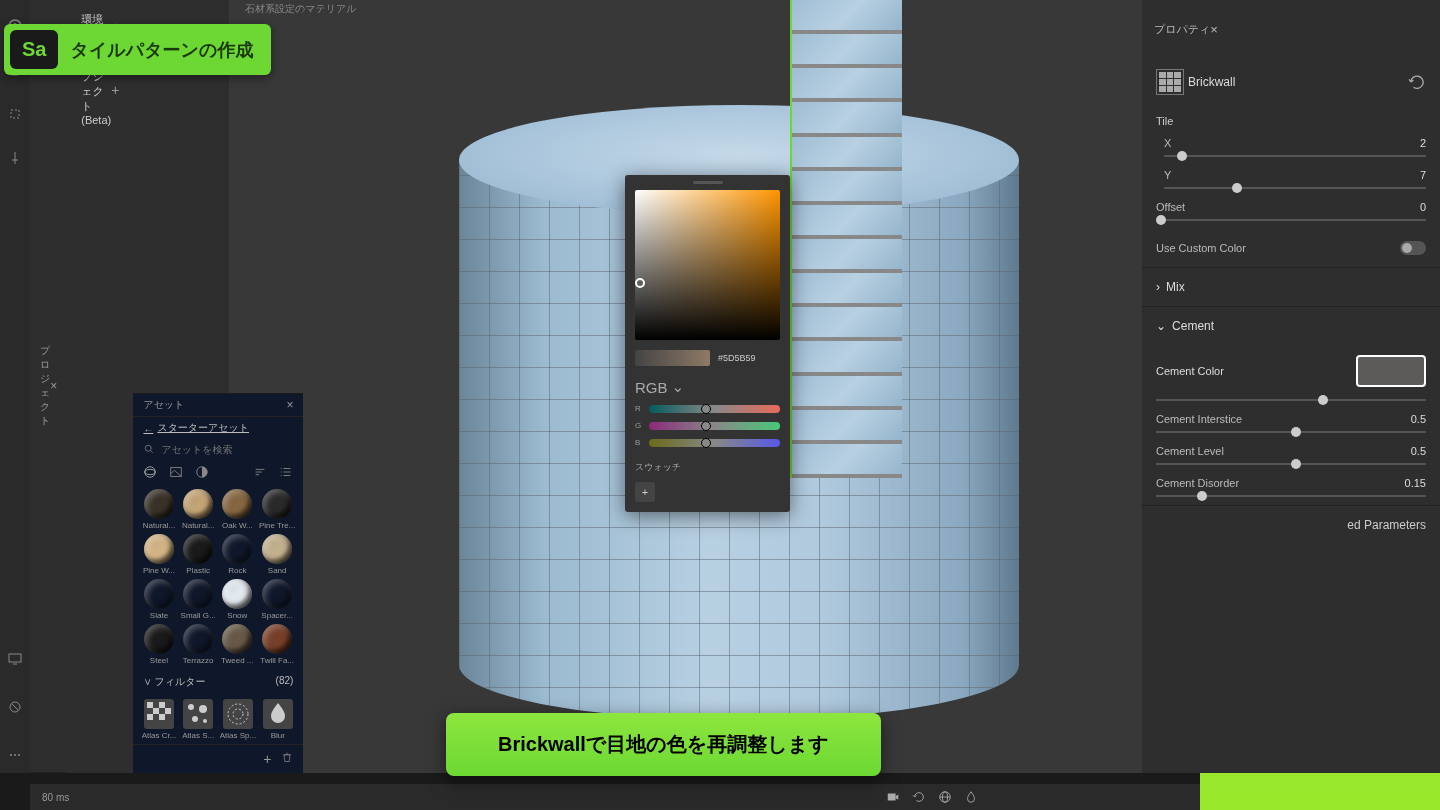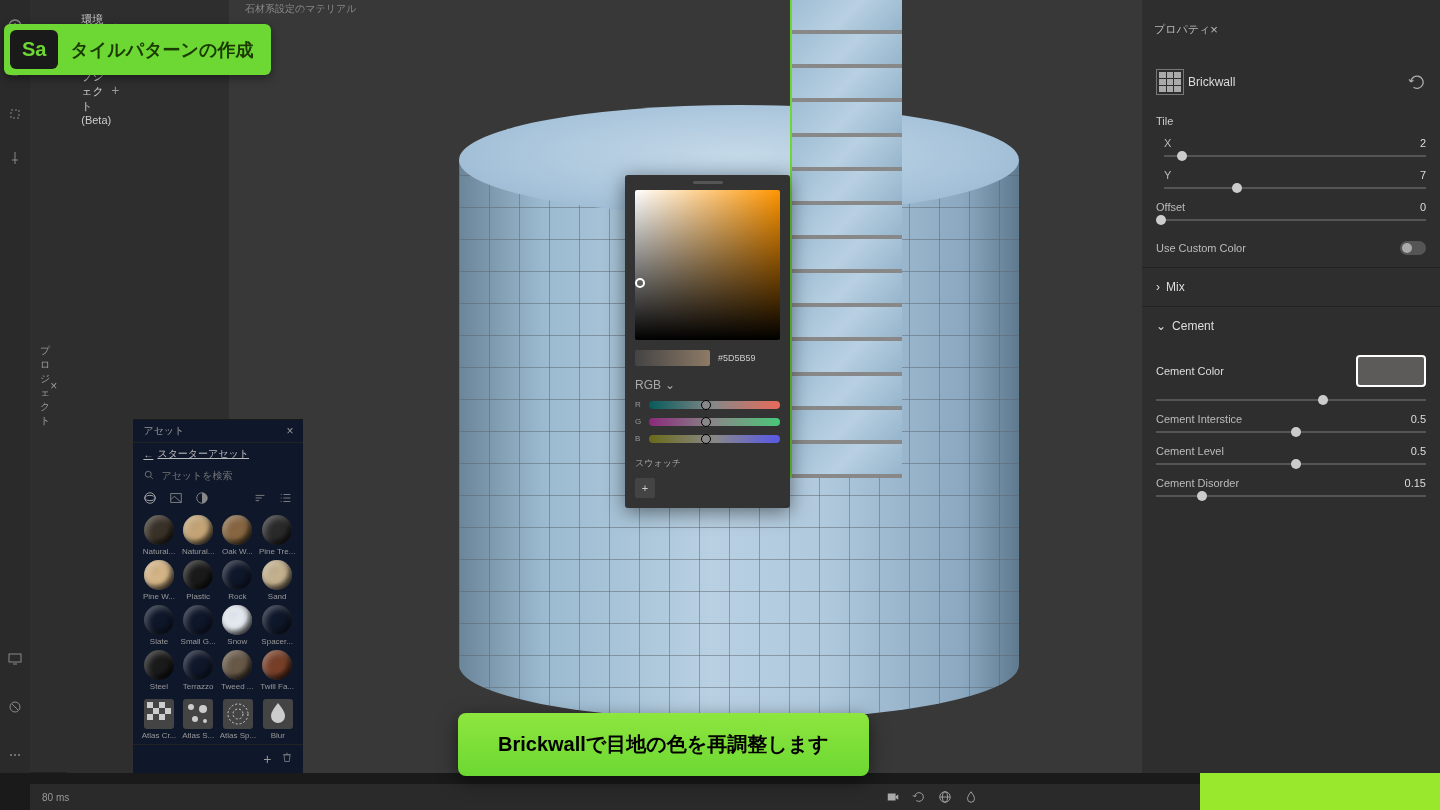--- a/index.html
+++ b/index.html
@@ -33,21 +33,21 @@
 .cyl-top { width: 560px; height: 110px; border-radius: 50%; background: radial-gradient(ellipse at 50% 45%, #c5d9e8 0%, #a8c4db 60%, #8fb0ca 100%); position: absolute; top: 0; }
 .cyl-body { width: 560px; height: 560px; position: absolute; top: 55px; border-radius: 0 0 280px 280px / 0 0 55px 55px; background: linear-gradient(90deg, #6b8599 0%, #9bbad0 15%, #b8d0e2 45%, #b0c9dd 65%, #8aa8c0 90%, #5f7a8f 100%); overflow: hidden; }
 .cyl-grid { position: absolute; inset: 0; background-image: repeating-linear-gradient(0deg, rgba(90,100,110,.5) 0 1px, transparent 1px 32px), repeating-linear-gradient(90deg, rgba(90,100,110,.5) 0 1px, transparent 1px 30px); }
 .picker { position: absolute; left: 625px; top: 175px; width: 165px; background: #333; border-radius: 3px; padding: 10px; z-index: 5; box-shadow: 0 4px 20px rgba(0,0,0,.5); }
 .picker-handle { width: 30px; height: 3px; background: #555; margin: -4px auto 6px; border-radius: 2px; }
 .picker-area { width: 145px; height: 150px; background: linear-gradient(to top, #000 0%, transparent 100%), linear-gradient(to right, #fff 0%, #ff9500 100%); position: relative; border-radius: 2px; }
 .picker-cursor { position: absolute; width: 10px; height: 10px; border: 2px solid #fff; border-radius: 50%; left: 0px; top: 88px; }
 .picker-hex { display: flex; align-items: center; gap: 8px; margin-top: 10px; }
 .hex-grad { width: 75px; height: 16px; background: linear-gradient(90deg, #444 0%, #8e7a66 100%); border-radius: 2px; }
 .hex-val { font-size: 9px; color: #ccc; }
-.picker-mode { font-size: 12px; color: #aaa; margin-top: 12px; display: flex; align-items: center; gap: 4px; }
+.picker-mode { font-size: 15px; color: #aaa; margin-top: 12px; display: flex; align-items: center; gap: 4px; }
 .rgb-slider { display: flex; align-items: center; gap: 6px; margin-top: 8px; }
 .rgb-label { font-size: 8px; color: #999; width: 8px; }
 .rgb-track { flex: 1; height: 8px; border-radius: 4px; position: relative; }
 .rgb-thumb { position: absolute; width: 10px; height: 10px; border: 1px solid #000; background: #888; border-radius: 50%; top: -1px; left: 40%; }
 .swatch-label { font-size: 9px; color: #aaa; margin-top: 14px; }
 .swatch-add { width: 20px; height: 20px; background: #444; display: flex; align-items: center; justify-content: center; margin-top: 8px; border-radius: 2px; color: #ccc; cursor: pointer; }
 .tile-strip { position: absolute; left: 790px; top: 0; width: 112px; height: 478px; z-index: 3; display: flex; flex-direction: column; border-left: 2px solid #6dd833; }
 .tile-cell { flex: 1; background: linear-gradient(135deg, #9fbdd4 0%, #b8d0e2 50%, #95b5cc 100%); border-bottom: 4px solid #888; }
 .properties { width: 298px; background: #2e2e2e; z-index: 4; position: relative; }
 .prop-head { display: flex; justify-content: flex-start; padding: 22px 12px; font-size: 11px; color: #bbb; }
@@ -67,21 +67,21 @@
 .toggle-row { display: flex; justify-content: space-between; align-items: center; padding: 12px 14px; }
 .toggle { width: 26px; height: 14px; background: #555; border-radius: 7px; position: relative; }
 .toggle::after { content: ''; position: absolute; width: 10px; height: 10px; background: #aaa; border-radius: 50%; top: 2px; left: 2px; }
 .collapse-row { padding: 12px 14px; font-size: 12px; color: #ddd; display: flex; align-items: center; gap: 6px; cursor: pointer; border-top: 1px solid #222; }
 .color-swatch { width: 70px; height: 32px; background: #5D5B59; border: 2px solid #fff; border-radius: 4px; }
 .status-bar { position: absolute; bottom: 0; left: 30px; right: 240px; height: 26px; background: #2a2a2a; display: flex; align-items: center; padding: 0 12px; font-size: 10px; color: #999; z-index: 3; }
 .status-icons { margin-left: auto; display: flex; gap: 12px; margin-right: 210px; }
 .tutorial-overlay-top { position: absolute; top: 24px; left: 4px; z-index: 10; display: flex; align-items: center; background: #6dd833; border-radius: 6px; padding: 6px 18px 6px 6px; box-shadow: 0 3px 10px rgba(0,0,0,.4); }
 .sa-badge { background: #1a1a1a; border-radius: 6px; padding: 8px 12px; color: #6dd833; font-weight: bold; font-size: 20px; margin-right: 12px; }
 .tutorial-text-top { color: #1a3a00; font-size: 18px; font-weight: 600; }
-.tutorial-overlay-bottom { position: absolute; bottom: 34px; left: 458px; z-index: 10; background: linear-gradient(180deg, #8de63e 0%, #6dd833 100%); border-radius: 8px; padding: 18px 40px; box-shadow: 0 5px 18px rgba(0,0,0,.5); }
+.tutorial-overlay-bottom { position: absolute; bottom: 34px; left: 446px; z-index: 10; background: linear-gradient(180deg, #8de63e 0%, #6dd833 100%); border-radius: 8px; padding: 18px 52px; box-shadow: 0 5px 18px rgba(0,0,0,.5); }
 .tutorial-text-bottom { color: #000; font-size: 20px; font-weight: 600; }
 svg { display: block; }
 </style>
 </head>
 <body>
 
 <div class="green-bg"></div>
 
 <div class="app">
 
@@ -241,20 +241,24 @@
           </div>
           <div class="asset-item">
             <div class="asset-ball" style="background:radial-gradient(circle at 35% 30%, #6a5a48ee, #6a5a48 50%, #000 110%)"></div>
             <div class="asset-label">Tweed ...</div>
           </div>
           <div class="asset-item">
             <div class="asset-ball" style="background:radial-gradient(circle at 35% 30%, #7a4028ee, #7a4028 50%, #000 110%)"></div>
             <div class="asset-label">Twill Fa...</div>
           </div>
         </div>
+      <div class="filter-row">
+        <span>∨ <span>フィルター</span></span>
+        <span>(82)</span>
+      </div>
       <div class="filter-grid" id="filter-grid">
           <div class="filter-item">
             <div class="filter-tile">
               <svg width="30" height="30" viewBox="0 0 30 30">
                 <rect x="3" y="3" width="6" height="6" fill="#ccc"></rect>
                 <rect x="15" y="3" width="6" height="6" fill="#ccc"></rect>
                 <rect x="9" y="9" width="6" height="6" fill="#ccc"></rect>
                 <rect x="3" y="15" width="6" height="6" fill="#ccc"></rect>
                 <rect x="15" y="15" width="6" height="6" fill="#ccc"></rect>
                 <rect x="21" y="9" width="6" height="6" fill="#ccc"></rect>
@@ -463,20 +467,23 @@
     <div class="param-row">
         <span class="param-label">Cement Disorder</span>
         <span class="param-val">0.15</span>
       </div>
     <div class="slider-row" style="padding-left:14px">
         <div class="slider-track">
           <div class="slider-thumb" id="thumb-dis" style="left: 15%;"></div>
         </div>
       </div>
 
+    <div class="collapse-row" style="border-top:1px solid #222; justify-content:flex-end; color:#ccc; padding-right:14px">
+      <span>ed Parameters</span>
+    </div>
   </div>
 </div>
 
 <div class="status-bar">
   <span>80 ms</span>
   <div class="status-icons">
     <svg width="14" height="14" viewBox="0 0 16 16">
         <rect x="2" y="4" width="9" height="8" fill="#aaa"></rect>
         <path d="M11 7l3-2v6l-3-2z" fill="#aaa"></path>
       </svg>

